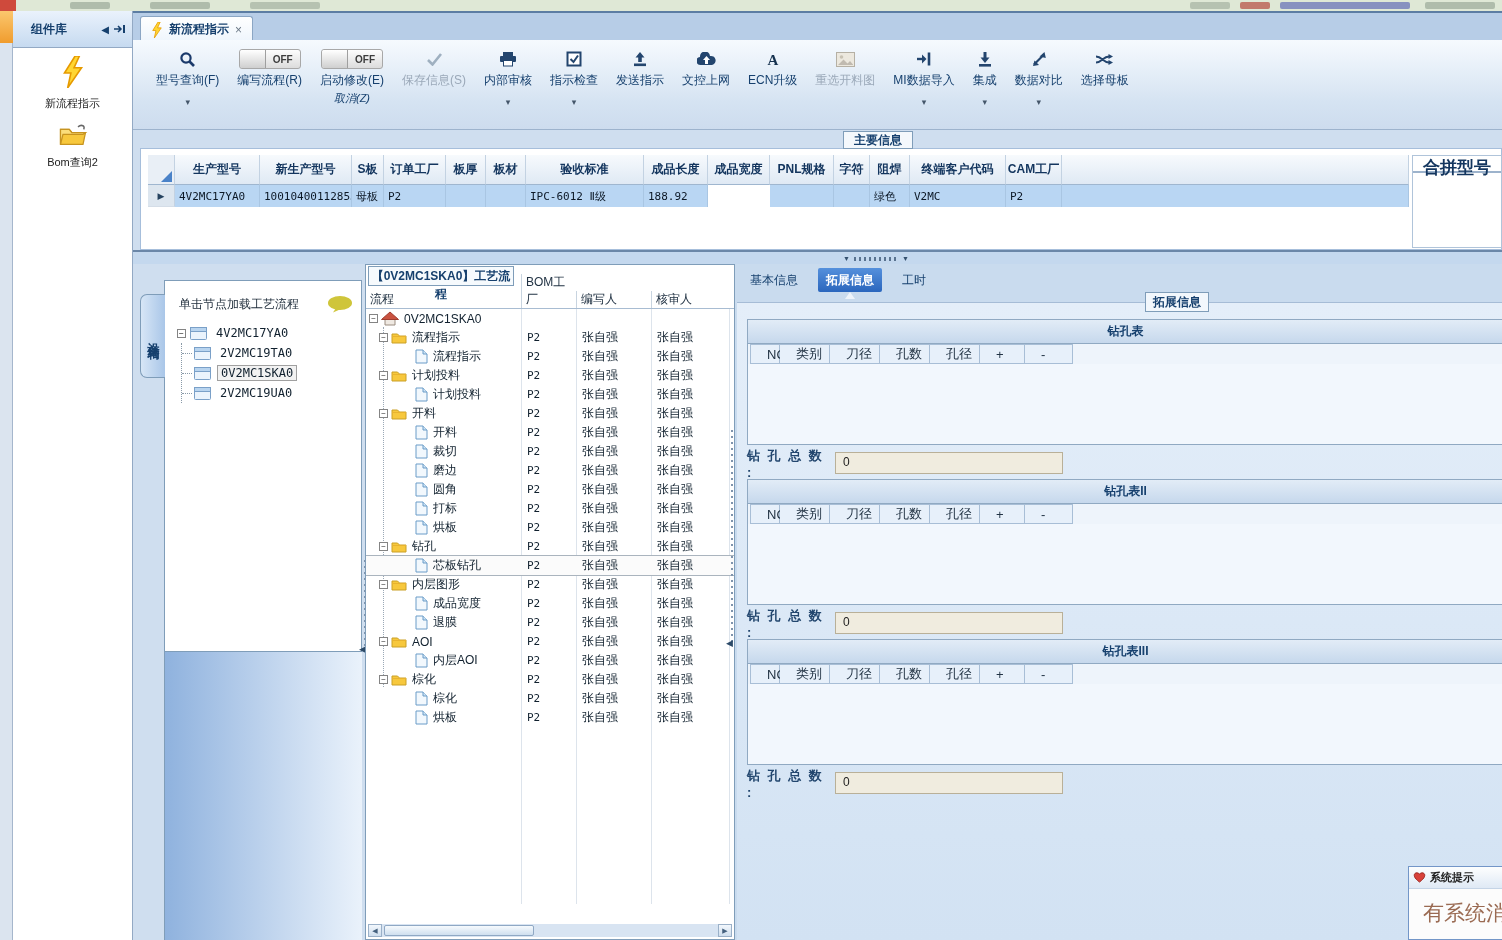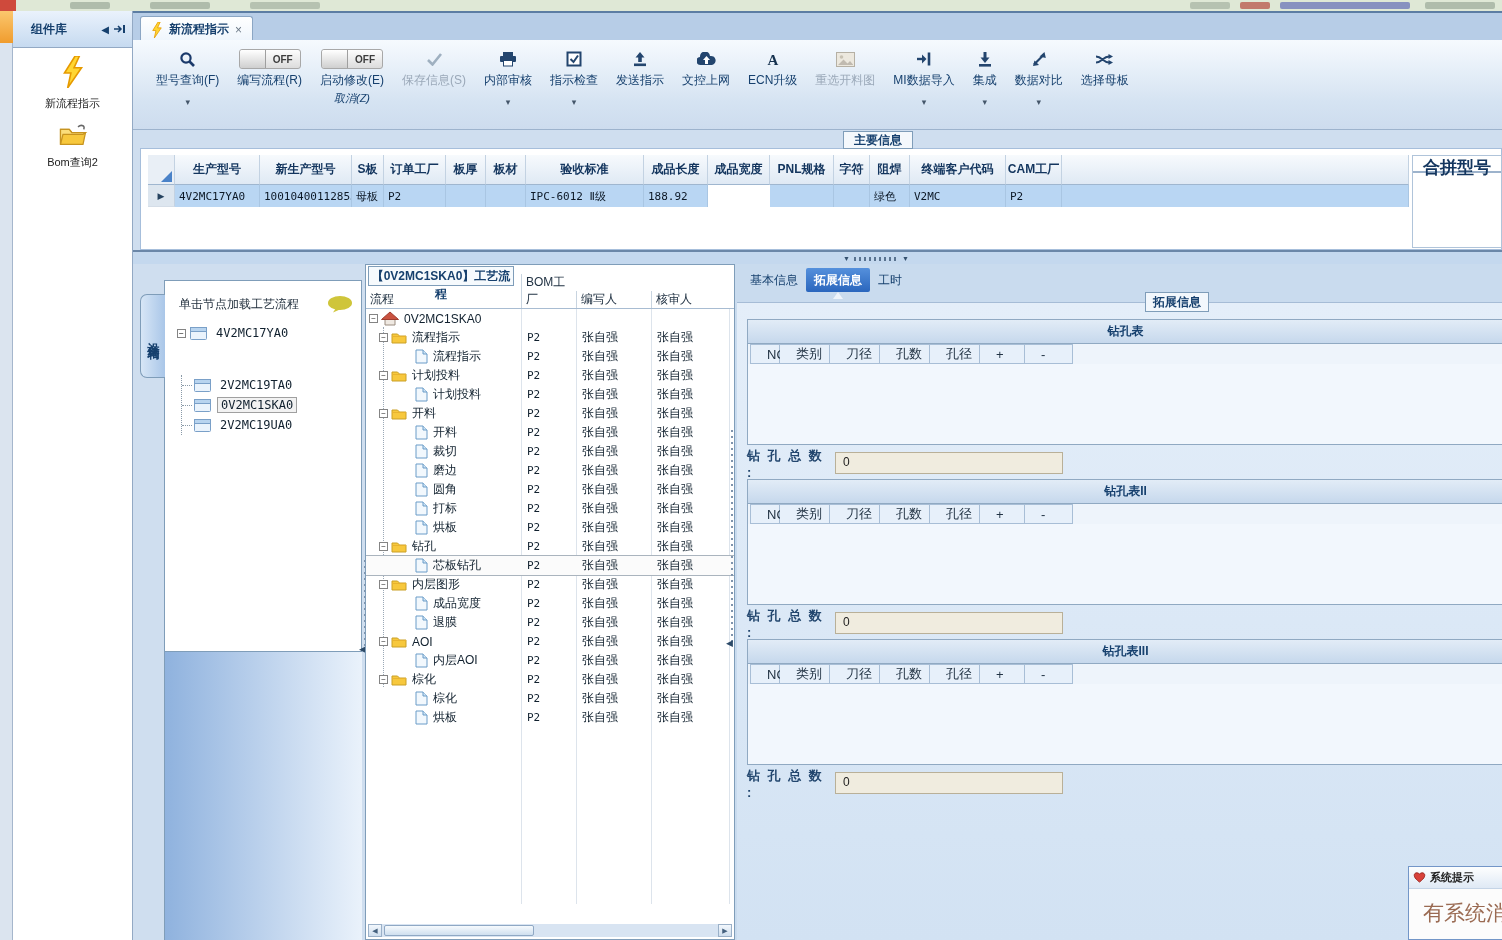--- a/index.html
+++ b/index.html
@@ -92,21 +92,21 @@
      display:flex; align-items:center; justify-content:center; cursor:pointer; }
   #vtab .txt { writing-mode:vertical-rl; text-orientation:upright; font-size:12px; font-weight:bold;
      color:#16406e; letter-spacing:2px; }
   #device-panel { left:164px; top:280px; width:198px; height:372px; background:#fff; border:1px solid #7f9db9; }
   .dev-hint { display:flex; align-items:center; margin:14px 8px 10px 14px; }
   .dev-hint .txt { font-size:12px; color:#1c2a38; flex:1; }
   .dev-tree { padding-left:12px; font-family:"DejaVu Sans Mono","Liberation Mono",monospace; }
   .d-row { height:20px; display:flex; align-items:center; font-size:12px; color:#10202e; cursor:pointer; }
   .d-row .expander { width:9px; height:9px; border:1px solid #848484; background:#fff; font-size:8px;
      line-height:7px; text-align:center; color:#333; margin-right:4px; }
-  .d-kids { border-left:1px dotted #8a9aa8; margin-left:4px; padding-left:0;margin-top:32px; }
+  .d-kids { border-left:1px dotted #8a9aa8; margin-left:4px; padding-left:0; }
   .d-kids .d-row::before { content:""; width:10px; border-top:1px dotted #8a9aa8; margin-right:2px; }
   .d-row .nlabel { margin-left:6px; padding:0 3px; }
   .d-row.selected .nlabel { border:1px solid #a0a0a0; background:#f2f2f2; }
   #device-bottom { left:164px; top:652px; width:198px; height:288px;
      background:linear-gradient(90deg,#8fb2de,#eaf2fb); border-left:1px solid #7f9db9; }
   .vsplit { width:5px; background:repeating-linear-gradient(180deg,#7f94ad 0 2px,transparent 2px 6px);
      background-size:2px 100%; background-repeat:repeat-y; background-position:center; }
   #vsplit1 { left:362px; top:560px; height:92px; }
   #vsplit1 .arr,#vsplit2 .arr { position:absolute; left:-3px; font-size:9px; color:#2c4a68; }
   #vsplit2 { left:729px; top:430px; height:212px; }
@@ -137,21 +137,21 @@
   #hscroll { position:absolute; left:2px; bottom:2px; width:364px; height:13px; background:#d8e4f2;
      display:flex; align-items:center; }
   #hscroll .arrow { width:14px; height:13px; background:linear-gradient(#f2f7fc,#cfdeee);
      border:1px solid #9ab0c8; font-size:7px; color:#44607e; display:flex; align-items:center;
      justify-content:center; cursor:pointer; }
   #hscroll .thumb { width:150px; height:11px; margin-left:2px; background:linear-gradient(#f6fafd,#cfdfef);
      border:1px solid #8fa8c4; border-radius:2px; cursor:grab; }
 
   
   #detail-panel { left:735px; top:264px; width:767px; height:676px; background:#c9dbee; overflow:hidden; }
-  #detail-tabs { position:absolute; left:7px; top:4px; display:flex; gap:0; height:24px; }
+  #detail-tabs { position:absolute; left:7px; top:4px; display:flex; gap:12px; height:24px; }
   .dtab { font-size:12px; color:#16406e; padding:4px 8px; cursor:pointer; position:relative; }
   .dtab.active { background:linear-gradient(#5590dc,#2a66bd); color:#fff; font-weight:bold; border-radius:2px; }
   .dtab.active::after { content:""; position:absolute; left:50%; bottom:-7px; margin-left:-5px;
      border-left:5px solid transparent; border-right:5px solid transparent; border-bottom:7px solid #eef4fb; }
   #detail-content { position:absolute; left:2px; top:38px; width:765px; height:638px;
      background:linear-gradient(#e4eef9,#d2e2f3); border-top:1px solid #a6bcd6; }
   #detail-group-label { position:absolute; left:408px; top:-11px; width:64px; height:20px; background:#f2f7fc;
      border:1px solid #7f9db9; z-index:2; font-size:12px; font-weight:bold; color:#16406e;
      text-align:center; line-height:18px; }
   .dt { position:absolute; left:10px; width:757px; border:1px solid #90a9c2; background:#f2f7fd; }

